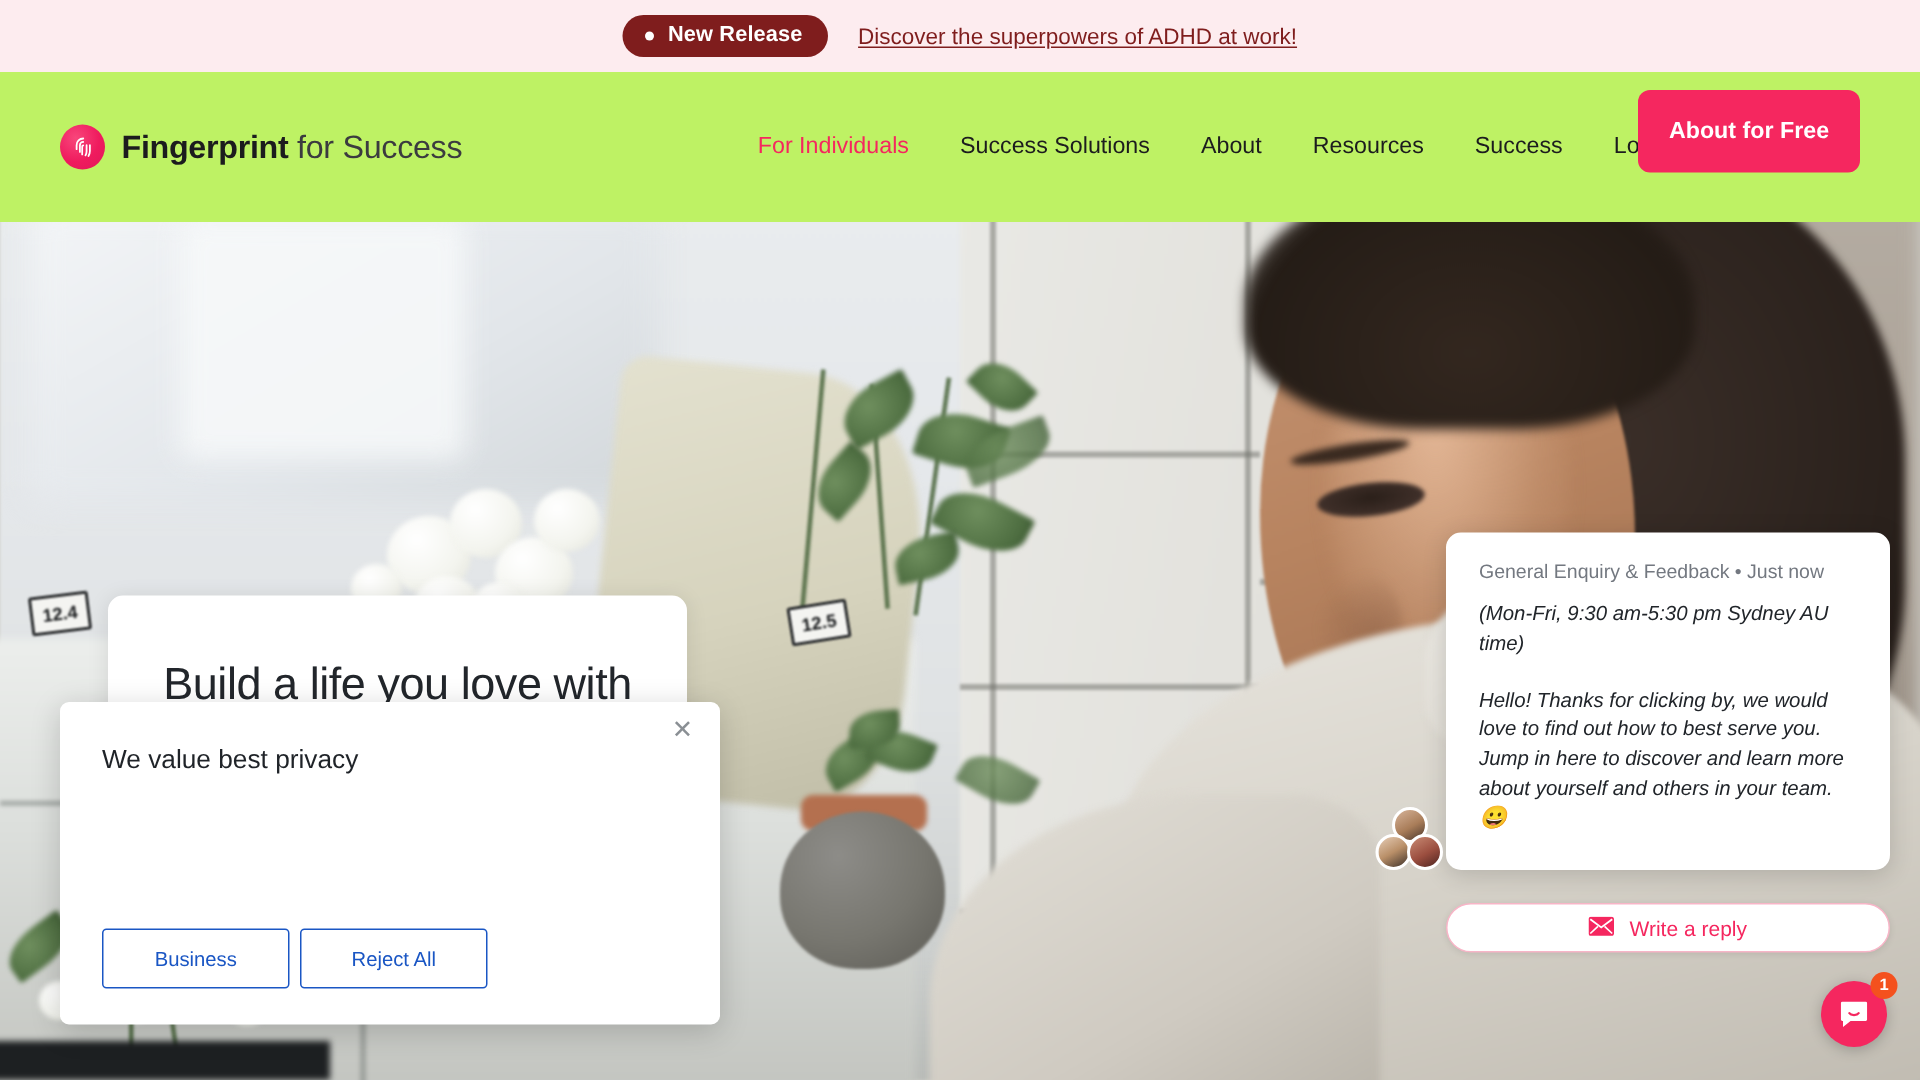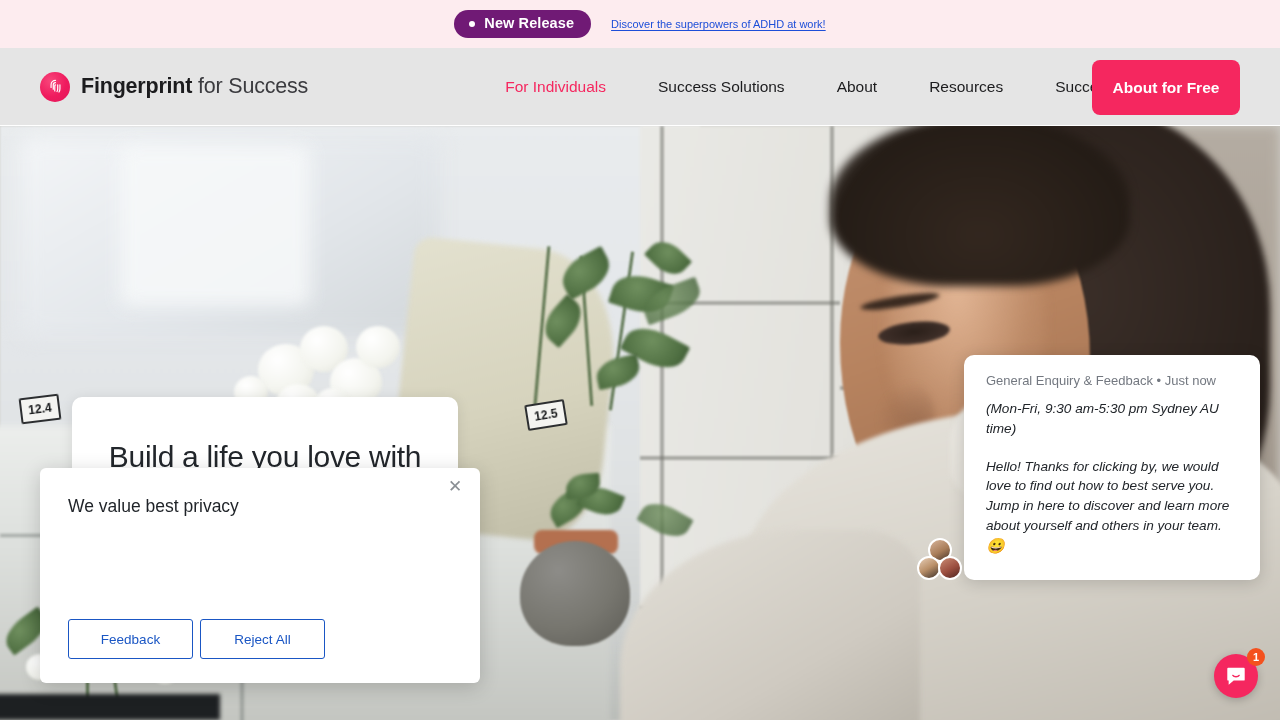--- a/index.html
+++ b/index.html
@@ -16,66 +16,66 @@
   .announce-bar {
     position: absolute; top: 0; left: 0;
     width: 1280px; height: 48px;
     background: #fdecef;
     display: flex; align-items: center; justify-content: center;
     gap: 20px;
     z-index: 40;
   }
   .new-release-pill {
     display: inline-flex; align-items: center; gap: 9px;
-    background: #701a75;
+    background: #7f1d1d;
     color: #ffffff;
     border-radius: 999px;
     padding: 6px 17px 7px 15px;
     font-size: 14.5px; font-weight: bold;
     letter-spacing: .1px;
     border: none; cursor: pointer;
     line-height: 1;
   }
   .pill-dot {
     width: 6px; height: 6px; border-radius: 50%;
     background: #ffffff; display: inline-block;
   }
   .announce-link {
-    color: #1d4ed8;
-    font-size: 11px;
+    color: #7f1d1d;
+    font-size: 15px;
     text-decoration: underline;
     text-underline-offset: 2px;
     cursor: pointer;
     white-space: nowrap;
   }
 
   
   .site-header {
     position: absolute; top: 48px; left: 0;
-    width: 1280px; height: 77px;
-    background: #e5e5e5;
+    width: 1280px; height: 100px;
+    background: #bef264;
     display: flex; align-items: center;
     z-index: 40;
   }
   .brand {
     display: flex; align-items: center; gap: 11px;
     margin-left: 40px; cursor: pointer;
   }
   .brand-mark {
     width: 30px; height: 30px; border-radius: 50%;
     background: radial-gradient(circle at 35% 30%, #f8467b 0%, #ef1b5e 55%, #e2175a 100%);
     display: flex; align-items: center; justify-content: center;
     flex: none;
   }
   .brand-text { font-size: 21.5px; letter-spacing: -.2px; white-space: nowrap; }
   .brand-text .b1 { font-weight: bold; color: #1c1c1e; }
   .brand-text .b2 { font-weight: normal; color: #3b3b3f; }
 
   .main-nav {
-    display: flex; align-items: center; gap: 18px;
+    display: flex; align-items: center; gap: 0;
     margin-left: 180px;
   }
   .nav-link {
     font-size: 15.5px; color: #1c1c1e;
     padding: 0 17px; cursor: pointer; white-space: nowrap;
   }
   .nav-link.active { color: #f5275f; }
 
   .cta-primary {
     position: absolute; right: 40px; top: 12px;
@@ -543,40 +543,50 @@
         </span>
         <span>Continue with Google</span>
       </button>
     </div>
   </div>
 
   <div class="cookie-dialog">
     <button class="cookie-close">✕</button>
     <div class="cookie-title">We value best privacy</div>
     <div class="cookie-actions">
-      <button class="ck-btn ck-outline">Feedback</button>
+      <button class="ck-btn ck-outline">Business</button>
       <button class="ck-btn ck-outline">Reject All</button>
     </div>
   </div>
 
   <div class="chat-card">
     <div class="chat-meta">General Enquiry &amp; Feedback • Just now</div>
     <div class="chat-msg">(Mon-Fri, 9:30 am-5:30 pm Sydney AU time)</div>
     <div class="chat-msg">
       <span>Hello! Thanks for clicking by, we would love to find out how to best serve you. Jump in here to discover and learn more about yourself and others in your team.</span>
       <span class="chat-emoji">😀</span>
     </div>
   </div>
 
   <div class="avatar-stack">
     <div class="av av1"></div>
     <div class="av av2"></div>
     <div class="av av3"></div>
   </div>
 
+  <button class="reply-btn">
+    <span>
+      <svg width="17" height="13" viewBox="0 0 20 15">
+        <rect x="0" y="0" width="20" height="15" rx="2" fill="#f5275f"></rect>
+        <path d="M1.4 2 L10 8.4 L18.6 2" fill="none" stroke="#ffffff" stroke-width="1.5"></path>
+        <path d="M1.4 13.2 L7.4 7.6 M18.6 13.2 L12.6 7.6" stroke="#ffffff" stroke-width="1.3" fill="none"></path>
+      </svg>
+    </span>
+    <span>Write a reply</span>
+  </button>
 
   <button class="launcher">
     <svg width="22" height="22" viewBox="0 0 24 24">
       <path d="M3.5 3h17a1 1 0 0 1 1 1v12a1 1 0 0 1-1 1H9.5L4 21.5V17H3.5a1 1 0 0 1-1-1V4a1 1 0 0 1 1-1z" fill="#ffffff"></path>
       <path d="M8.6 11.4c1.2 1.9 5.6 1.9 6.8 0" fill="none" stroke="#f5275f" stroke-width="1.6" stroke-linecap="round"></path>
     </svg>
   </button>
   <div class="launcher-badge">1</div>
 
 </div>

